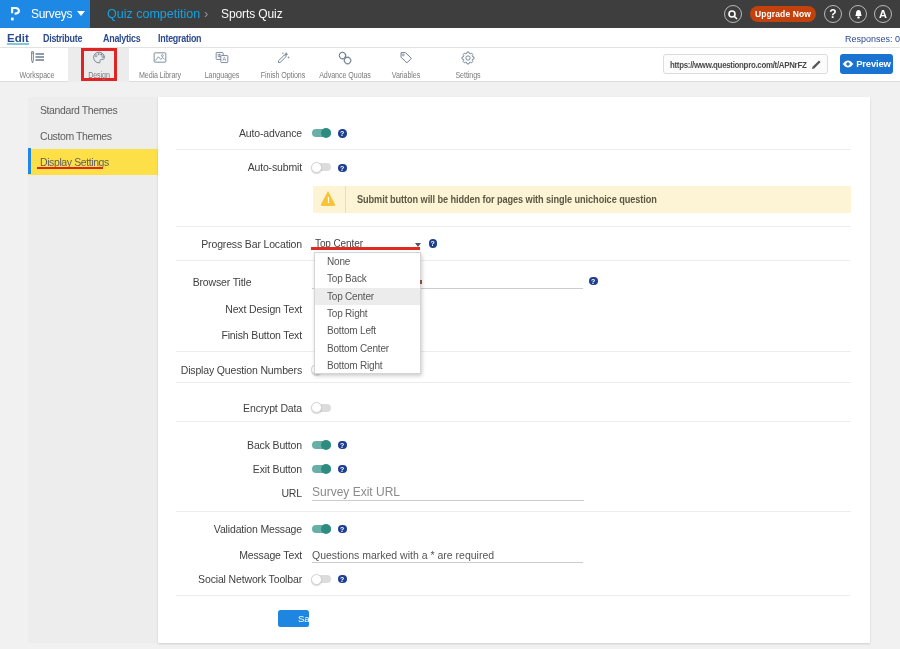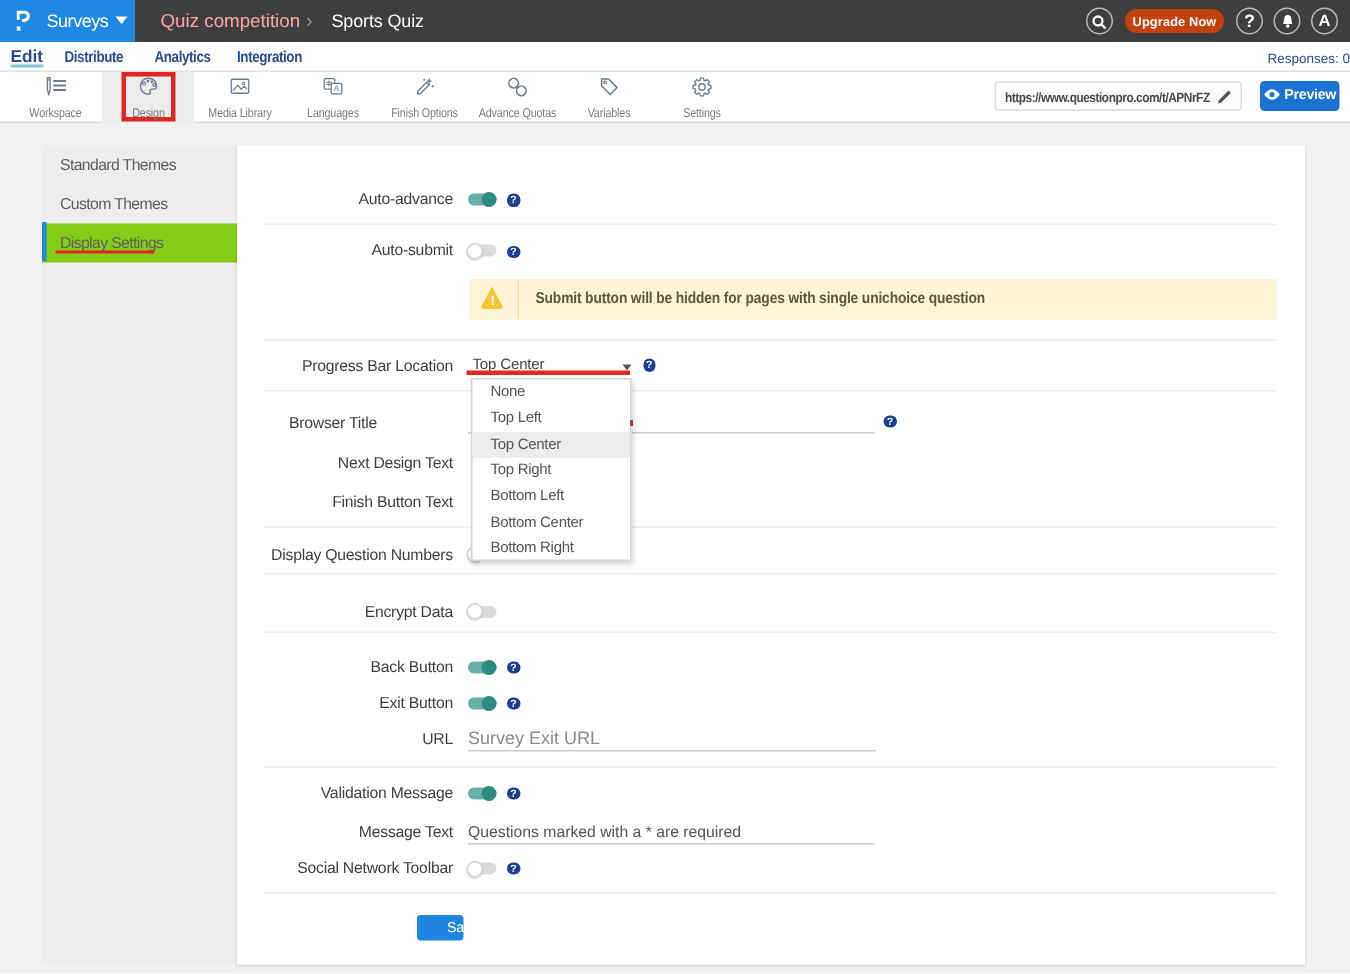--- a/index.html
+++ b/index.html
@@ -4,21 +4,21 @@
 <style>
 * { margin:0; padding:0; box-sizing:border-box; }
 html,body { width:900px; height:649px; overflow:hidden; }
 body { font-family:"Liberation Sans",sans-serif; background:#f1f1f1; position:relative; }
 
 
 #topbar { position:absolute; left:0; top:0; width:900px; height:28px; background:#3e3e3e; }
 #logoblk { position:absolute; left:0; top:0; width:90px; height:28px; background:#1e88e5; }
 #surveys { position:absolute; left:31px; top:7px; color:#fff; font-size:12px; letter-spacing:-0.3px; }
 #scaret { position:absolute; left:76.5px; top:11px; width:0; height:0; border-left:4.5px solid transparent; border-right:4.5px solid transparent; border-top:5.5px solid #fff; }
-#crumb1 { position:absolute; left:107px; top:7px; color:#fca5a5; font-size:12.5px; }
+#crumb1 { position:absolute; left:107px; top:7px; color:#0ea5e9; font-size:12.5px; }
 #crumbsep { position:absolute; left:204px; top:6px; color:#90969c; font-size:13px; }
 #crumb2 { position:absolute; left:221px; top:7px; color:#fbfbfb; font-size:12px; letter-spacing:-0.1px; }
 .circ { position:absolute; top:5px; width:18px; height:18px; border:1px solid #b9b9b9; border-radius:50%; color:#fff; text-align:center; }
 #upgrade { position:absolute; left:750px; top:6px; width:66px; height:16px; background:#c2410c; border-radius:8px; color:#fff; font-size:8.5px; font-weight:bold; text-align:center; line-height:16px; letter-spacing:0.1px; }
 
 
 #tabbar { position:absolute; left:0; top:28px; width:900px; height:20px; background:#fff; border-bottom:1px solid #e2e2e2; }
 .tab { position:absolute; top:4px; color:#2b4a8f; font-size:10.5px; font-weight:bold; letter-spacing:-0.3px; transform:scaleX(0.85); transform-origin:0 50%; white-space:nowrap; }
 #tEdit { left:7px; transform:none; font-size:11.5px; letter-spacing:0; } #editline { position:absolute; left:7px; top:15px; width:22px; height:2px; background:#82c5dc; }
 #resp { position:absolute; left:845px; top:6px; color:#2b4a8f; font-size:9px; white-space:nowrap; }
@@ -31,21 +31,21 @@
 #designbg { position:absolute; left:68px; top:0; width:61px; height:34px; background:#ececec; }
 #designbox { position:absolute; left:81px; top:0; width:36px; height:33px; border:3.5px solid #e02424; }
 #urlbox { position:absolute; left:663px; top:6px; width:165px; height:20px; background:#fcfcfc; border:1px solid #dcdcdc; border-radius:3px; }
 #urltxt { position:absolute; left:6px; top:5px; font-size:9px; font-weight:bold; color:#4a4a4a; letter-spacing:-0.35px; white-space:nowrap; transform:scaleX(0.88); transform-origin:0 50%; }
 #pencil { position:absolute; right:5px; top:4px; }
 #preview { position:absolute; left:840px; top:6px; width:53px; height:20px; background:#1a73d1; border-radius:3px; color:#fff; font-size:9.5px; font-weight:bold; text-align:center; line-height:20px; letter-spacing:-0.2px; }
 
 
 #sidebar { position:absolute; left:28px; top:97px; width:130px; height:546px; background:#ededed; }
 .sitem { position:absolute; left:0; width:130px; height:26px; font-size:10.5px; color:#5e5e5e; line-height:26px; padding-left:12px; letter-spacing:-0.4px; }
-#sel { background:#84cc16; }
+#sel { background:#fde047; }
 #selbar { position:absolute; left:0; top:51px; width:3px; height:26px; background:#1e88e5; }
 #selred { position:absolute; left:9px; top:70px; width:66px; height:2px; background:#e02424; }
 
 
 #panel { position:absolute; left:158px; top:97px; width:712px; height:546px; background:#fff; box-shadow:0 1px 2px rgba(0,0,0,0.15); }
 .lab { position:absolute; width:160px; text-align:right; font-size:10.5px; color:#3f3f3f; letter-spacing:-0.15px; line-height:12px; white-space:nowrap; }
 .div { position:absolute; left:18px; width:675px; height:1px; background:#ededed; }
 
 .tg { position:absolute; width:19px; height:8px; border-radius:4px; }
 .tg:after { content:""; position:absolute; top:-1px; width:10px; height:10px; border-radius:50%; }
@@ -275,20 +275,20 @@
 
   <div class="lab" style="left:-16px; top:476px;">Social Network Toolbar</div>
   <div class="tg off" style="left:154px; top:478px;"></div>
   <div class="q" style="left:180px; top:477.5px;">?</div>
   <div class="div" style="top:497.5px;"></div>
 
   <div id="save">Save</div>
 
   <div id="dd">
     <div class="opt">None</div>
-    <div class="opt">Top Left</div>
+    <div class="opt">Top Back</div>
     <div class="opt hl">Top Center</div>
     <div class="opt">Top Right</div>
     <div class="opt">Bottom Left</div>
     <div class="opt">Bottom Center</div>
     <div class="opt">Bottom Right</div>
   </div>
 </div>
 
 </body></html>

